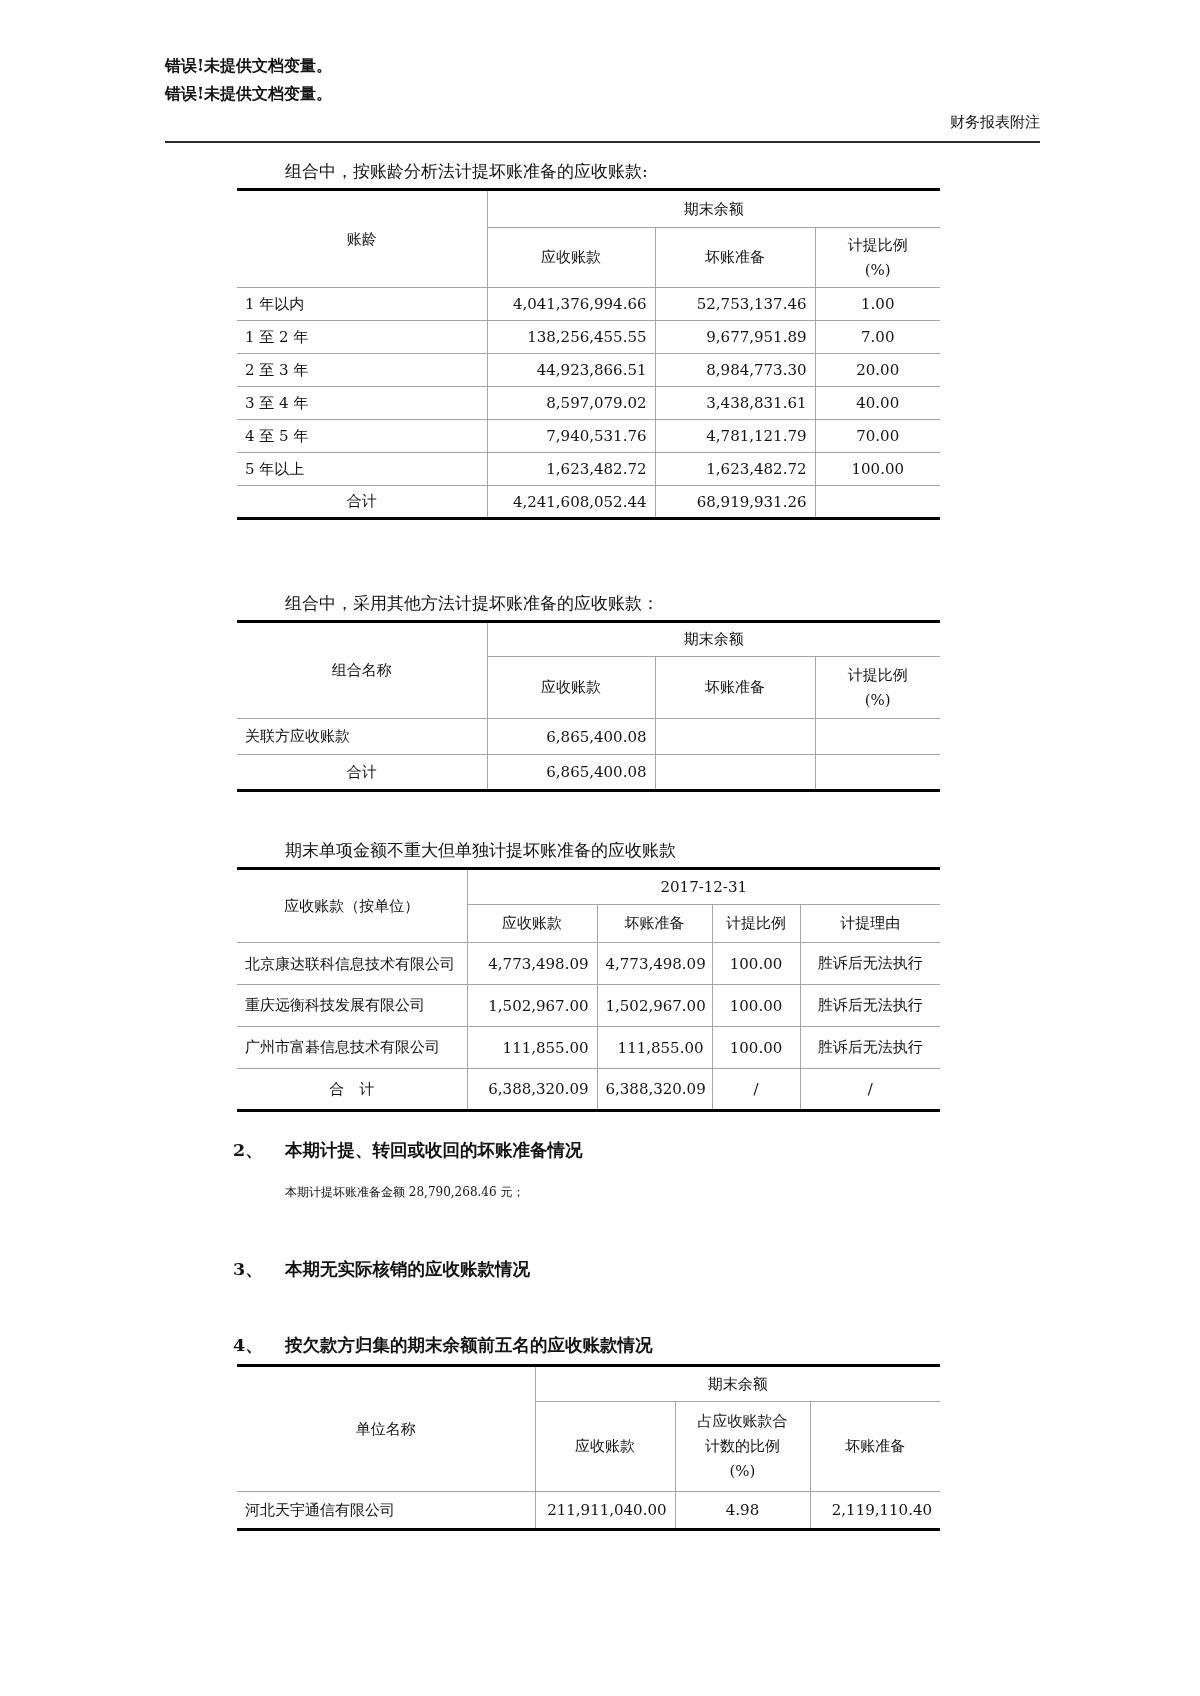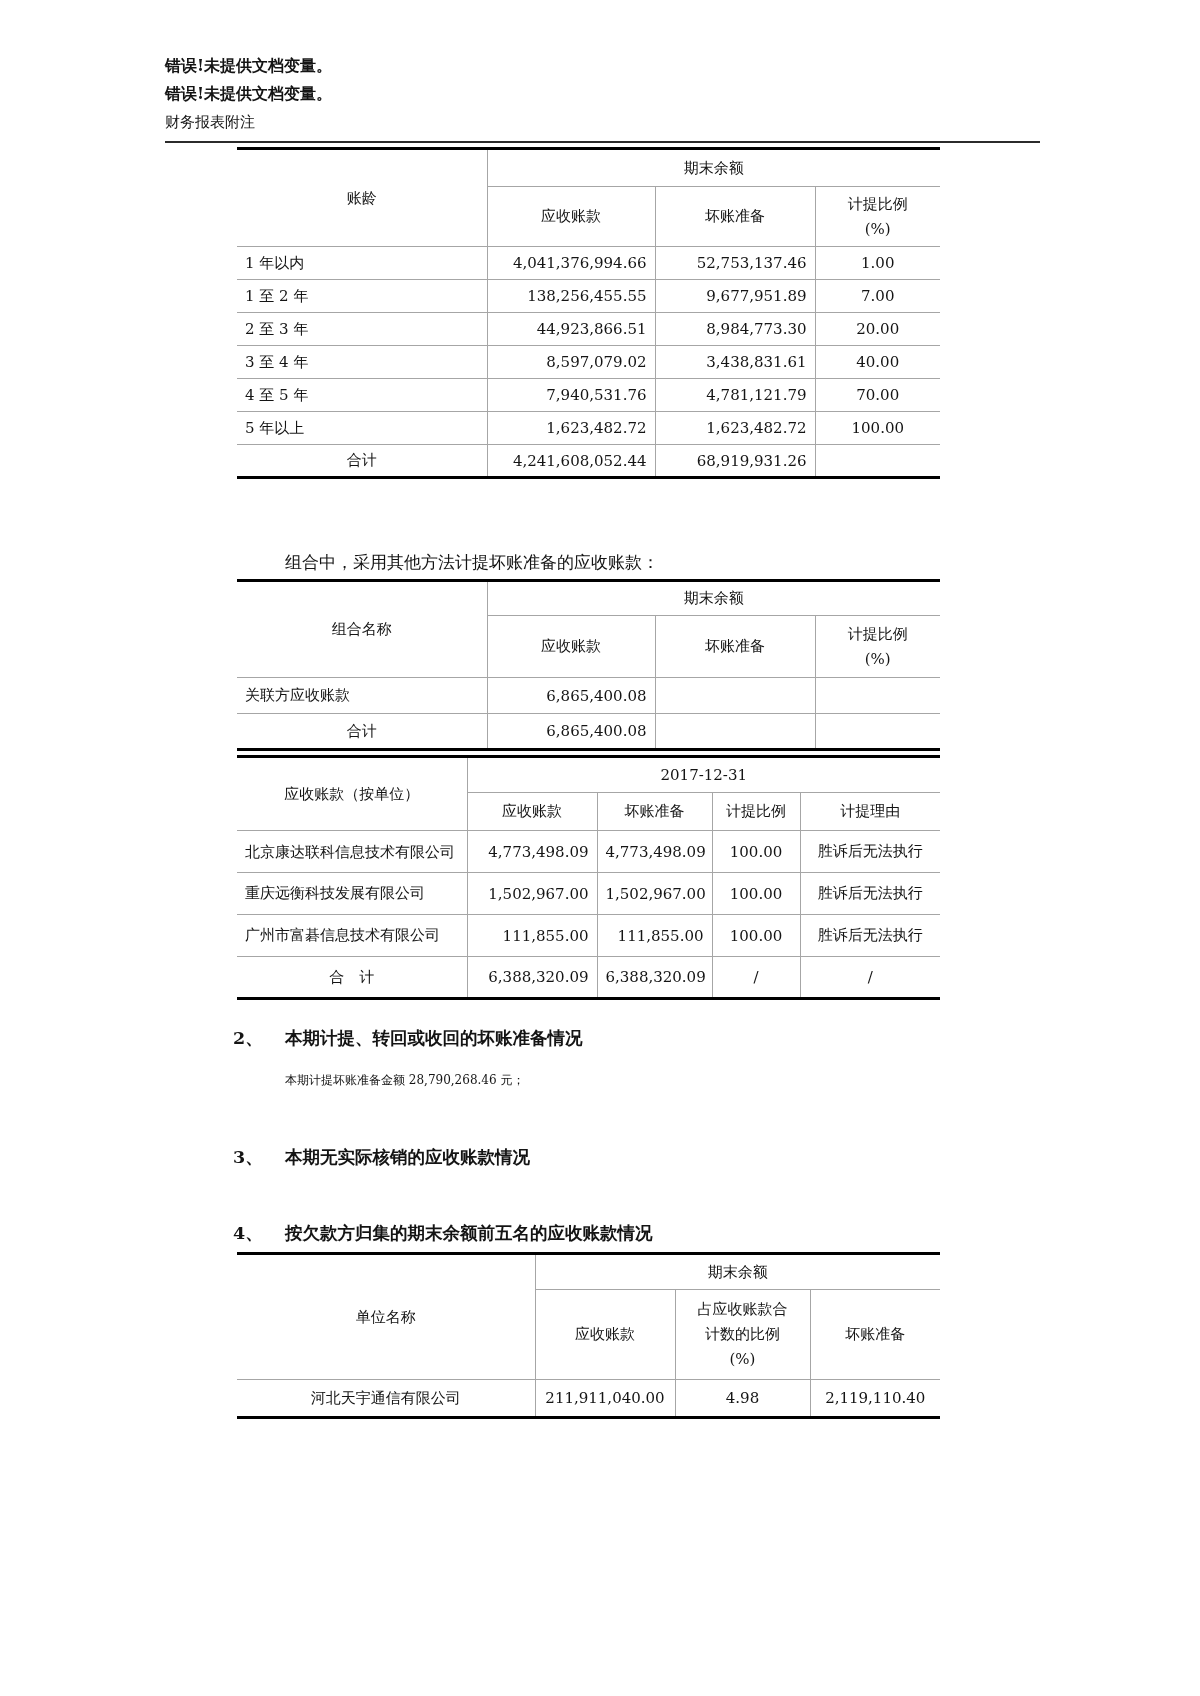--- a/index.html
+++ b/index.html
@@ -9,21 +9,21 @@
     background:#ffffff;
     font-family:"DejaVu Serif","Liberation Serif",serif;
     color:#141414;
     overflow:hidden;
     box-sizing:border-box;
     padding:52px 160px 0 165px;
   }
   
   .doc-head{line-height:28px;}
   .doc-head .err{font-weight:bold;font-size:16px;}
-  .doc-head .sub{font-size:15px;font-weight:normal;}
+  .doc-head .sub{font-size:15px;font-weight:normal;text-align:right;}
   .head-rule{border:none;border-top:2px solid #2b2b2b;margin:5px 0 0 0;}
 
   
   .tbl-title{font-size:17px;margin:0 0 5px 120px;font-weight:normal;}
   .sec-title{display:flex;font-weight:bold;font-size:17.5px;}
   .sec-num{width:52px;margin-left:68px;flex:none;}
   .sec-body{font-size:12px;margin:22px 0 0 120px;}
 
   
   table.fin{
@@ -49,21 +49,21 @@
   .t1 .c-row th{height:60px;}
   .t1 td{height:33px;}
   .t2 .g-row th{height:35px;}
   .t2 .c-row th{height:62px;}
   .t2 td{height:36px;}
   .t3 .g-row th{height:36px;}
   .t3 .c-row th{height:38px;}
   .t3 td{height:42px;}
   .t4 .g-row th{height:36px;}
   .t4 .c-row th{height:90px;vertical-align:middle;}
-  .t4 td{height:38px;text-align:center;}
+  .t4 td{height:38px;}
 
   
   .gap-t1{margin-top:17px;}
   .gap-t2{margin-top:72px;}
   .gap-t3{margin-top:47px;}
   .gap-s2{margin-top:26px;}
   .gap-s3{margin-top:56px;}
   .gap-s4{margin-top:52px;}
   .gap-tbl{margin-top:4px;}
   .gap-t4tbl{margin-top:7px;}
@@ -73,20 +73,21 @@
 
 <div class="page">
 
   <div class="doc-head">
     <div class="err">错误!未提供文档变量。</div>
     <div class="err">错误!未提供文档变量。</div>
     <div class="sub">财务报表附注</div>
   </div>
   <hr class="head-rule">
 
+  <div class="tbl-title gap-t1">组合中，按账龄分析法计提坏账准备的应收账款:</div>
   <table class="fin t1 gap-tbl">
     <colgroup>
         <col style="width:250px">
         <col style="width:168px">
         <col style="width:160px">
         <col style="width:125px">
       </colgroup>
     <tbody>
         <tr class="g-row">
       <th rowspan="2" class="ctr hb">账龄</th>
@@ -170,20 +171,21 @@
     </tr>
     <tr>
       <td class="ctr">合计</td>
       <td class="num vl">6,865,400.08</td>
       <td class="num vl"></td>
       <td class="ctr vl"></td>
     </tr>
   </tbody>
     </table>
 
+  <div class="tbl-title gap-t3">期末单项金额不重大但单独计提坏账准备的应收账款</div>
   <table class="fin t3 gap-tbl">
     <colgroup>
         <col style="width:230px">
         <col style="width:130px">
         <col style="width:115px">
         <col style="width:88px">
         <col style="width:140px">
       </colgroup>
     <tbody>
         <tr class="g-row">

